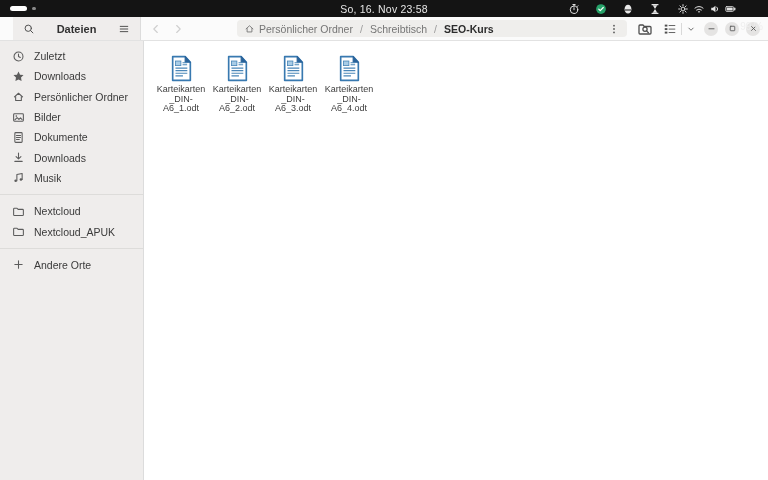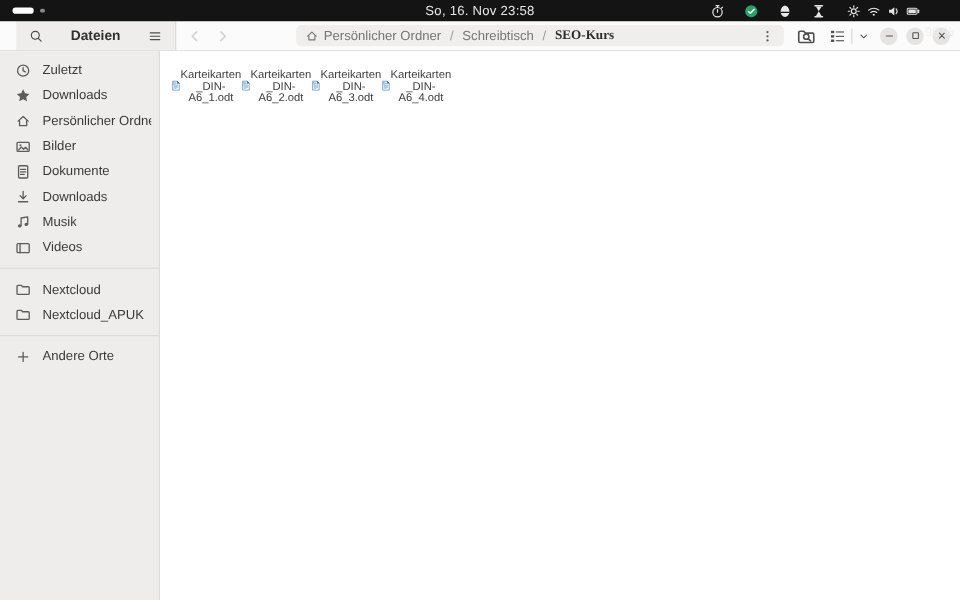--- a/index.html
+++ b/index.html
@@ -37,47 +37,47 @@
   .side-title{flex:1;text-align:center;font-size:11px;font-weight:700;color:#303030;}
   .main-header{flex:1;display:flex;align-items:center;padding:0 4px 0 8px;}
   .nav-icon{width:14px;height:14px;color:#cfcfcf;}
   .nav-icon + .nav-icon{margin-left:8px;}
   .crumb-pill{
     flex:1;height:17px;margin-left:52px;margin-right:10px;
     background:#efeeec;border-radius:4px;display:flex;align-items:center;
     padding:0 7px;font-size:10.5px;gap:5px;min-width:0;
   }
   .crumb{color:#757575;display:flex;align-items:center;gap:4px;white-space:nowrap;}
-  .crumb.current{font-weight:700;color:#2c2c2c;font-family:Liberation Serif, serif;}
+  .crumb.current{font-weight:700;color:#2c2c2c;}
   .crumb .icon{width:11px;height:11px;color:#757575;}
   .crumb-sep{color:#9b9b9b;margin:0 2px;}
   .kebab{margin-left:auto;width:12px;height:12px;color:#5a5a5a;}
   .hdr-btn{width:16px;height:16px;color:#4f4f4f;flex:none;}
   .view-split{display:flex;align-items:center;margin-left:10px;margin-right:8px;}
   .view-split .icon-list{width:14px;height:14px;color:#4f4f4f;}
   .view-divider{width:1px;height:12px;background:#d9d9d9;margin:0 4px;}
   .view-split .icon-chev{width:10px;height:10px;color:#4f4f4f;}
   .win-controls{display:flex;align-items:center;gap:7px;padding-right:4px;}
   .win-btn{
     width:14px;height:14px;border-radius:50%;background:#e5e4e3;
     display:flex;align-items:center;justify-content:center;color:#545454;
   }
   .win-btn .icon{width:9px;height:9px;}
   
   .wbody{display:flex;height:calc(100% - 24px);}
   .sidebar{
-    width:128px;flex:none;background:#efedec;border-right:1px solid #dcdcdc;
+    width:144px;flex:none;background:#efedec;border-right:1px solid #dcdcdc;
     padding-top:5px;box-sizing:border-box;font-size:10.5px;color:#3a3a3a;
   }
   .side-item{display:flex;align-items:center;height:20.3px;padding:0 6px 0 12px;gap:9px;border-radius:4px;}
   .side-item .icon{width:13px;height:13px;color:#5c5c5c;flex:none;}
   .side-item .lbl{white-space:nowrap;overflow:hidden;}
   .side-sep{height:1px;background:#dddcda;margin:6px 0;}
   .content{flex:1;padding:14px 0 0 9px;display:flex;align-items:flex-start;background:#ffffff;}
-  .file-tile{width:56px;flex:none;display:flex;flex-direction:row;}
+  .file-tile{width:56px;flex:none;display:flex;flex-direction:column;align-items:center;}
   .file-icon{width:25px;height:27px;margin-bottom:3px;}
   .file-label{font-size:9px;line-height:9.5px;color:#3d3d3d;text-align:center;}
 </style>
 </head>
 <body>
 
 <div class="topbar">
   <div class="workspaces">
     <span class="ws-pill"></span>
     <span class="ws-dot"></span>
@@ -311,29 +311,20 @@
         <div class="side-item">
     <span class="icon">
             <svg viewBox="0 0 16 16" fill="none" stroke="currentColor" stroke-width="1.3" stroke-linecap="round" stroke-linejoin="round">
               <path d="M6 12V4.2L12.5 3v7.5"></path>
               <circle cx="4.5" cy="12" r="1.6" fill="currentColor" stroke="none"></circle>
               <circle cx="11" cy="10.5" r="1.6" fill="currentColor" stroke="none"></circle>
             </svg>
           </span>
     <span class="lbl">Musik</span>
   </div>
-        <div class="side-item">
-    <span class="icon">
-            <svg viewBox="0 0 16 16" fill="none" stroke="currentColor" stroke-width="1.3" stroke-linecap="round" stroke-linejoin="round">
-              <rect x="2" y="3.5" width="12" height="9" rx="1"></rect>
-              <path d="M5 3.5v9"></path>
-            </svg>
-          </span>
-    <span class="lbl">Videos</span>
-  </div>
         <div class="side-sep"></div>
         <div class="side-item">
     <span class="icon">
             <svg viewBox="0 0 16 16" fill="none" stroke="currentColor" stroke-width="1.3" stroke-linecap="round" stroke-linejoin="round">
               <path d="M2 5c0-.6.4-1 1-1h3.2L7.5 5.4H13c.6 0 1 .4 1 1v5.6c0 .6-.4 1-1 1H3c-.6 0-1-.4-1-1z"></path>
             </svg>
           </span>
     <span class="lbl">Nextcloud</span>
   </div>
         <div class="side-item">

